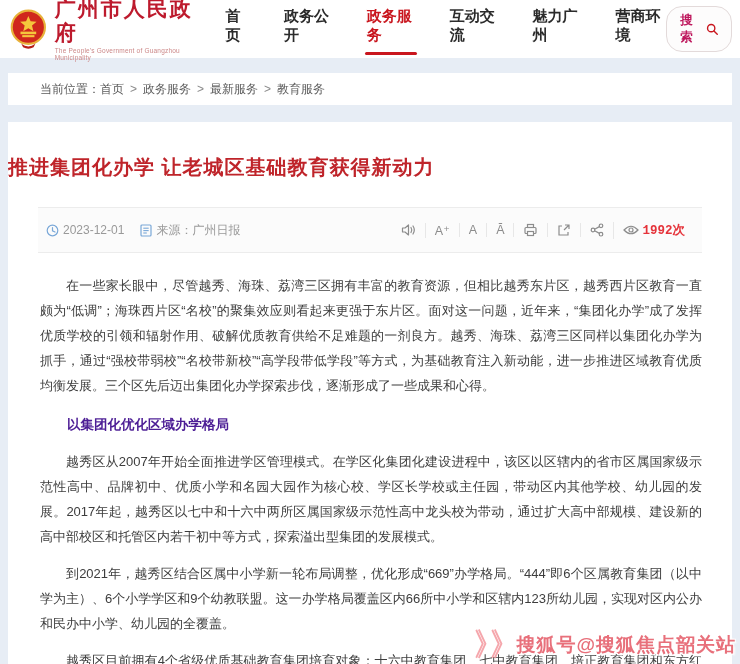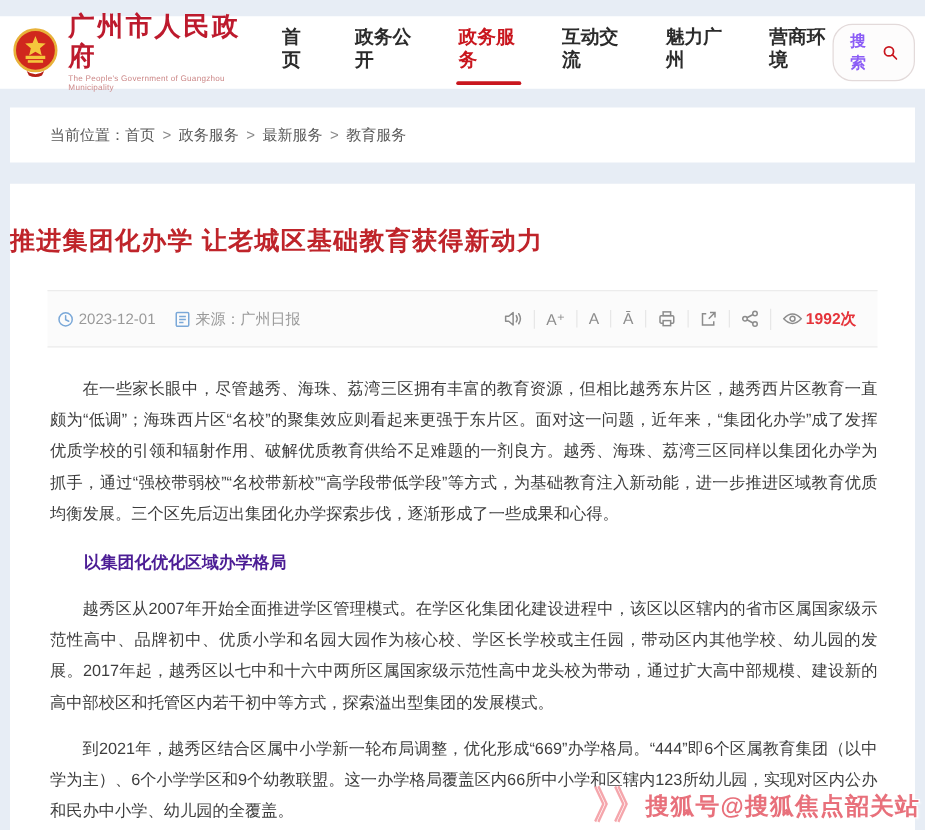--- a/index.html
+++ b/index.html
@@ -8,21 +8,20 @@
     font-family:"Liberation Sans","DejaVu Sans",sans-serif;
     background:#e7edf5;
     position:relative;
     color:#333;
   }
   
   .header {
     height:58px; background:#ffffff;
     display:flex; align-items:center;
     padding:0 8px 0 10px;
-    margin-top:13px;
   }
   .logo { display:flex; align-items:center; cursor:pointer; }
   .emblem { width:42px; height:46px; margin-right:8px; }
   .logo-text .cn {
     color:#bd1a2d; font-size:21px; font-weight:bold; letter-spacing:2px; line-height:24px;
   }
   .logo-text .en {
     color:#c88; font-size:6.5px; letter-spacing:.2px; margin-top:2px;
   }
   .nav { display:flex; margin-left:26px; gap:30px; }
@@ -31,25 +30,25 @@
     position:relative; padding:6px 2px 12px;
   }
   .nav-item.active { color:#c9161e; }
   .nav-item.active::after {
     content:""; position:absolute; left:50%; transform:translateX(-50%);
     bottom:2px; width:52px; height:3px; background:#c9161e; border-radius:2px;
   }
   .search-btn {
     margin-left:auto; display:flex; align-items:center; gap:4px;
     border:1px solid #e3dada; border-radius:16px; background:#fdfcfc;
-    padding:5px 13px; cursor:pointer; font-size:12.5px; color:#8b5cf6; font-weight:600;
+    padding:5px 13px; cursor:pointer; font-size:12.5px; color:#be185d; font-weight:600;
   }
   
   .crumb-strip {
-    margin:15px 8px 17px; background:#fff; height:44px;
+    margin:15px 8px 17px; background:#fff; height:32px;
     display:flex; align-items:center; padding-left:32px;
     font-size:12px; color:#5a5a5a;
   }
   .crumb-strip .sep { margin:0 6px; color:#8a8a8a; }
   .crumb-item { cursor:pointer; }
   
   .card {
     margin:8px 8px 0; background:#fff; height:551px; overflow:hidden; position:relative;
   }
   .art-title {
@@ -63,21 +62,21 @@
     font-size:12px; color:#999;
   }
   .meta .left { display:flex; align-items:center; gap:6px; }
   .meta .left .blk { display:flex; align-items:center; gap:4px; margin-right:10px; }
   .meta .right { margin-left:auto; display:flex; align-items:center; }
   .tool {
     display:flex; align-items:center; gap:3px; padding:0 9px;
     border-left:1px solid #e7e7e7; cursor:pointer; color:#8c8c8c; font-size:12.5px;
   }
   .tool:first-child { border-left:none; }
-  .views { color:#e5333a; font-weight:bold; }
+  .views { color:#e5333a; font-weight:bold;font-family:Liberation Mono, monospace; }
   .icon-svg { display:inline-block; vertical-align:middle; }
   
   .article {
     padding:8px 30px 0 32px; font-size:13px; color:#3d3d3d;
     line-height:25px; text-align:justify;
   }
   .article p { text-indent:2em; margin-top:12px; }
   .article h3 {
     font-size:13.5px; color:#4c1d95; font-weight:bold;
     text-indent:2em; margin-top:14px;

